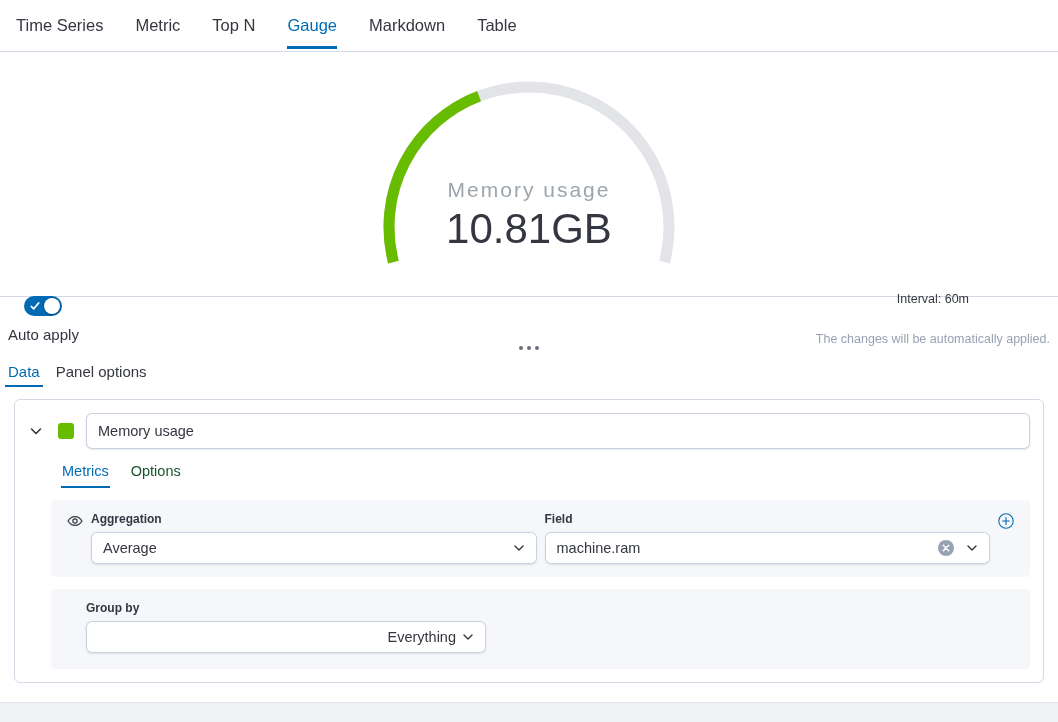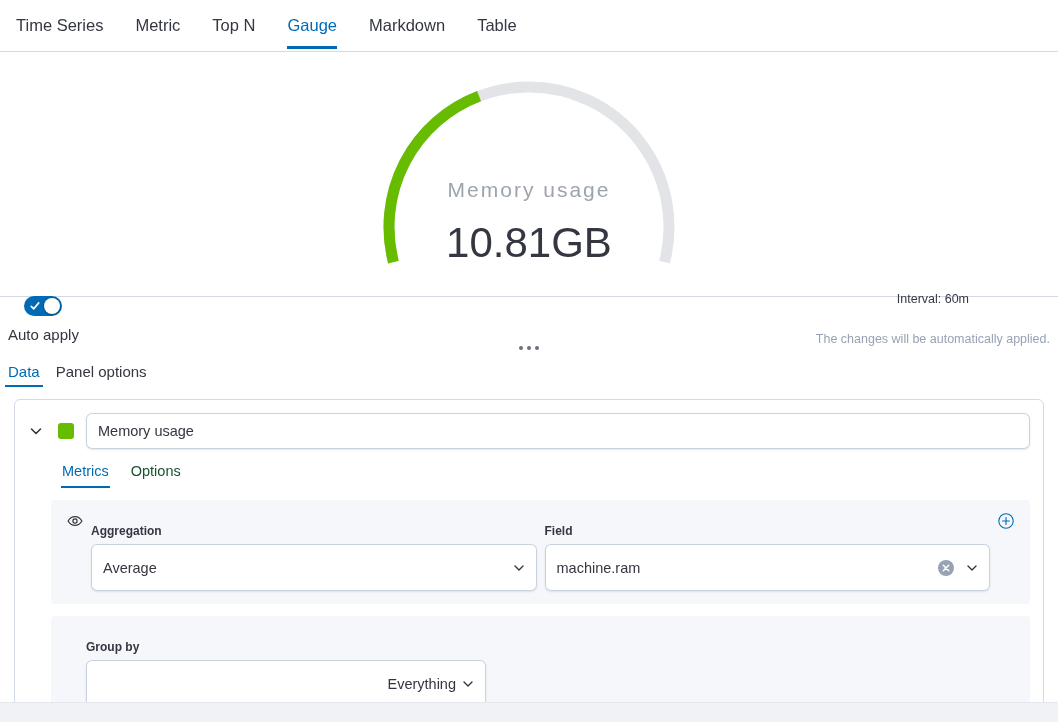--- a/index.html
+++ b/index.html
@@ -14,21 +14,21 @@
   .tab { position: relative; padding: 0 16px; font-size: 16.5px; color: #343741; display: flex; align-items: center; }
   .tab.active { color: #006BB4; }
   .tab.active::after { content: ""; position: absolute; left: 16px; right: 16px; bottom: 2px; height: 3px; background: #006BB4; }
 
   
   .gauge-section { height: 244px; flex: none; display: flex; align-items: center; justify-content: center; background: #fff; }
   .gauge-wrap { position: relative; width: 300px; height: 195px; }
   .gauge-svg { position: absolute; top: 0; left: 0; }
   .gauge-label { position: absolute; top: 100px; left: 0; width: 100%; text-align: center;
                  font-size: 21px; letter-spacing: 2px; color: #9DA4AC; line-height: 26px; white-space: nowrap; }
-  .gauge-value { position: absolute; top: 142px; left: 0; width: 100%; text-align: center;
+  .gauge-value { position: absolute; top: 128px; left: 0; width: 100%; text-align: center;
                  font-size: 42px; color: #343741; line-height: 48px; white-space: nowrap; }
 
   
   .toolbar { height: 45px; flex: none; border-top: 1px solid #D3DAE6; display: flex; align-items: center;
              justify-content: space-between; padding: 0 8px; background: #fff; }
   .toolbar-left { display: flex; align-items: center; gap: 10px; flex-direction: column; }
   .toolbar-label { font-size: 15px; color: #343741; }
   .switch { position: relative; width: 38px; height: 20px; border-radius: 10px; background: #006BB4; flex: none; }
   .switch-check { position: absolute; left: 6px; top: 5px; }
   .switch-thumb { position: absolute; top: 2px; right: 2px; width: 16px; height: 16px; border-radius: 50%;
@@ -64,23 +64,23 @@
   .stab.active { color: #006BB4; }
   .stab.active::after { content: ""; position: absolute; left: 0; right: 0; bottom: 0; height: 2px; background: #006BB4; }
 
   .panel { background: #F5F7FA; border-radius: 4px; margin: 12px 0 0 23px; }
   .metrics-panel { display: flex; align-items: flex-start; padding: 12px 16px 13px; }
   .icon-btn { width: 16px; height: 16px; flex: none; margin-top: 1px; display: flex; align-items: center; justify-content: center; }
   .icon-btn.eye { margin-right: 8px; }
   .icon-btn.plus { margin-left: 8px; }
   .field-col { flex: 1 1 0; min-width: 0; }
   .field-col + .field-col { margin-left: 8px; }
-  .flabel { display: block; font-size: 12px; font-weight: 700; color: #343741; margin-bottom: 6px; margin-top: 12px; }
-
-  .select { position: relative; height: 47px; background: #fff; border-radius: 6px; padding: 0 30px 0 12px;
+  .flabel { display: block; font-size: 12px; font-weight: 700; color: #343741; margin-bottom: 6px; }
+
+  .select { position: relative; height: 32px; background: #fff; border-radius: 6px; padding: 0 30px 0 12px;
             display: flex; align-items: center; cursor: pointer;
             box-shadow: inset 0 0 0 1px #C9D2DF, 0 1px 2px rgba(152,162,179,0.25); }
   .select-value { font-size: 14.5px; color: #343741; overflow: hidden; text-overflow: ellipsis; white-space: nowrap; }
   .caret { position: absolute; right: 12px; top: 50%; margin-top: -6px; }
   .combo { padding-right: 85px; }
   .clear-btn { position: absolute; right: 35px; top: 50%; margin-top: -9px; width: 18px; height: 18px; display: flex; }
 
   .group-panel { padding: 12px 16px 16px 35px; }
   .group-select { width: 400px; justify-content: flex-end; }
 

